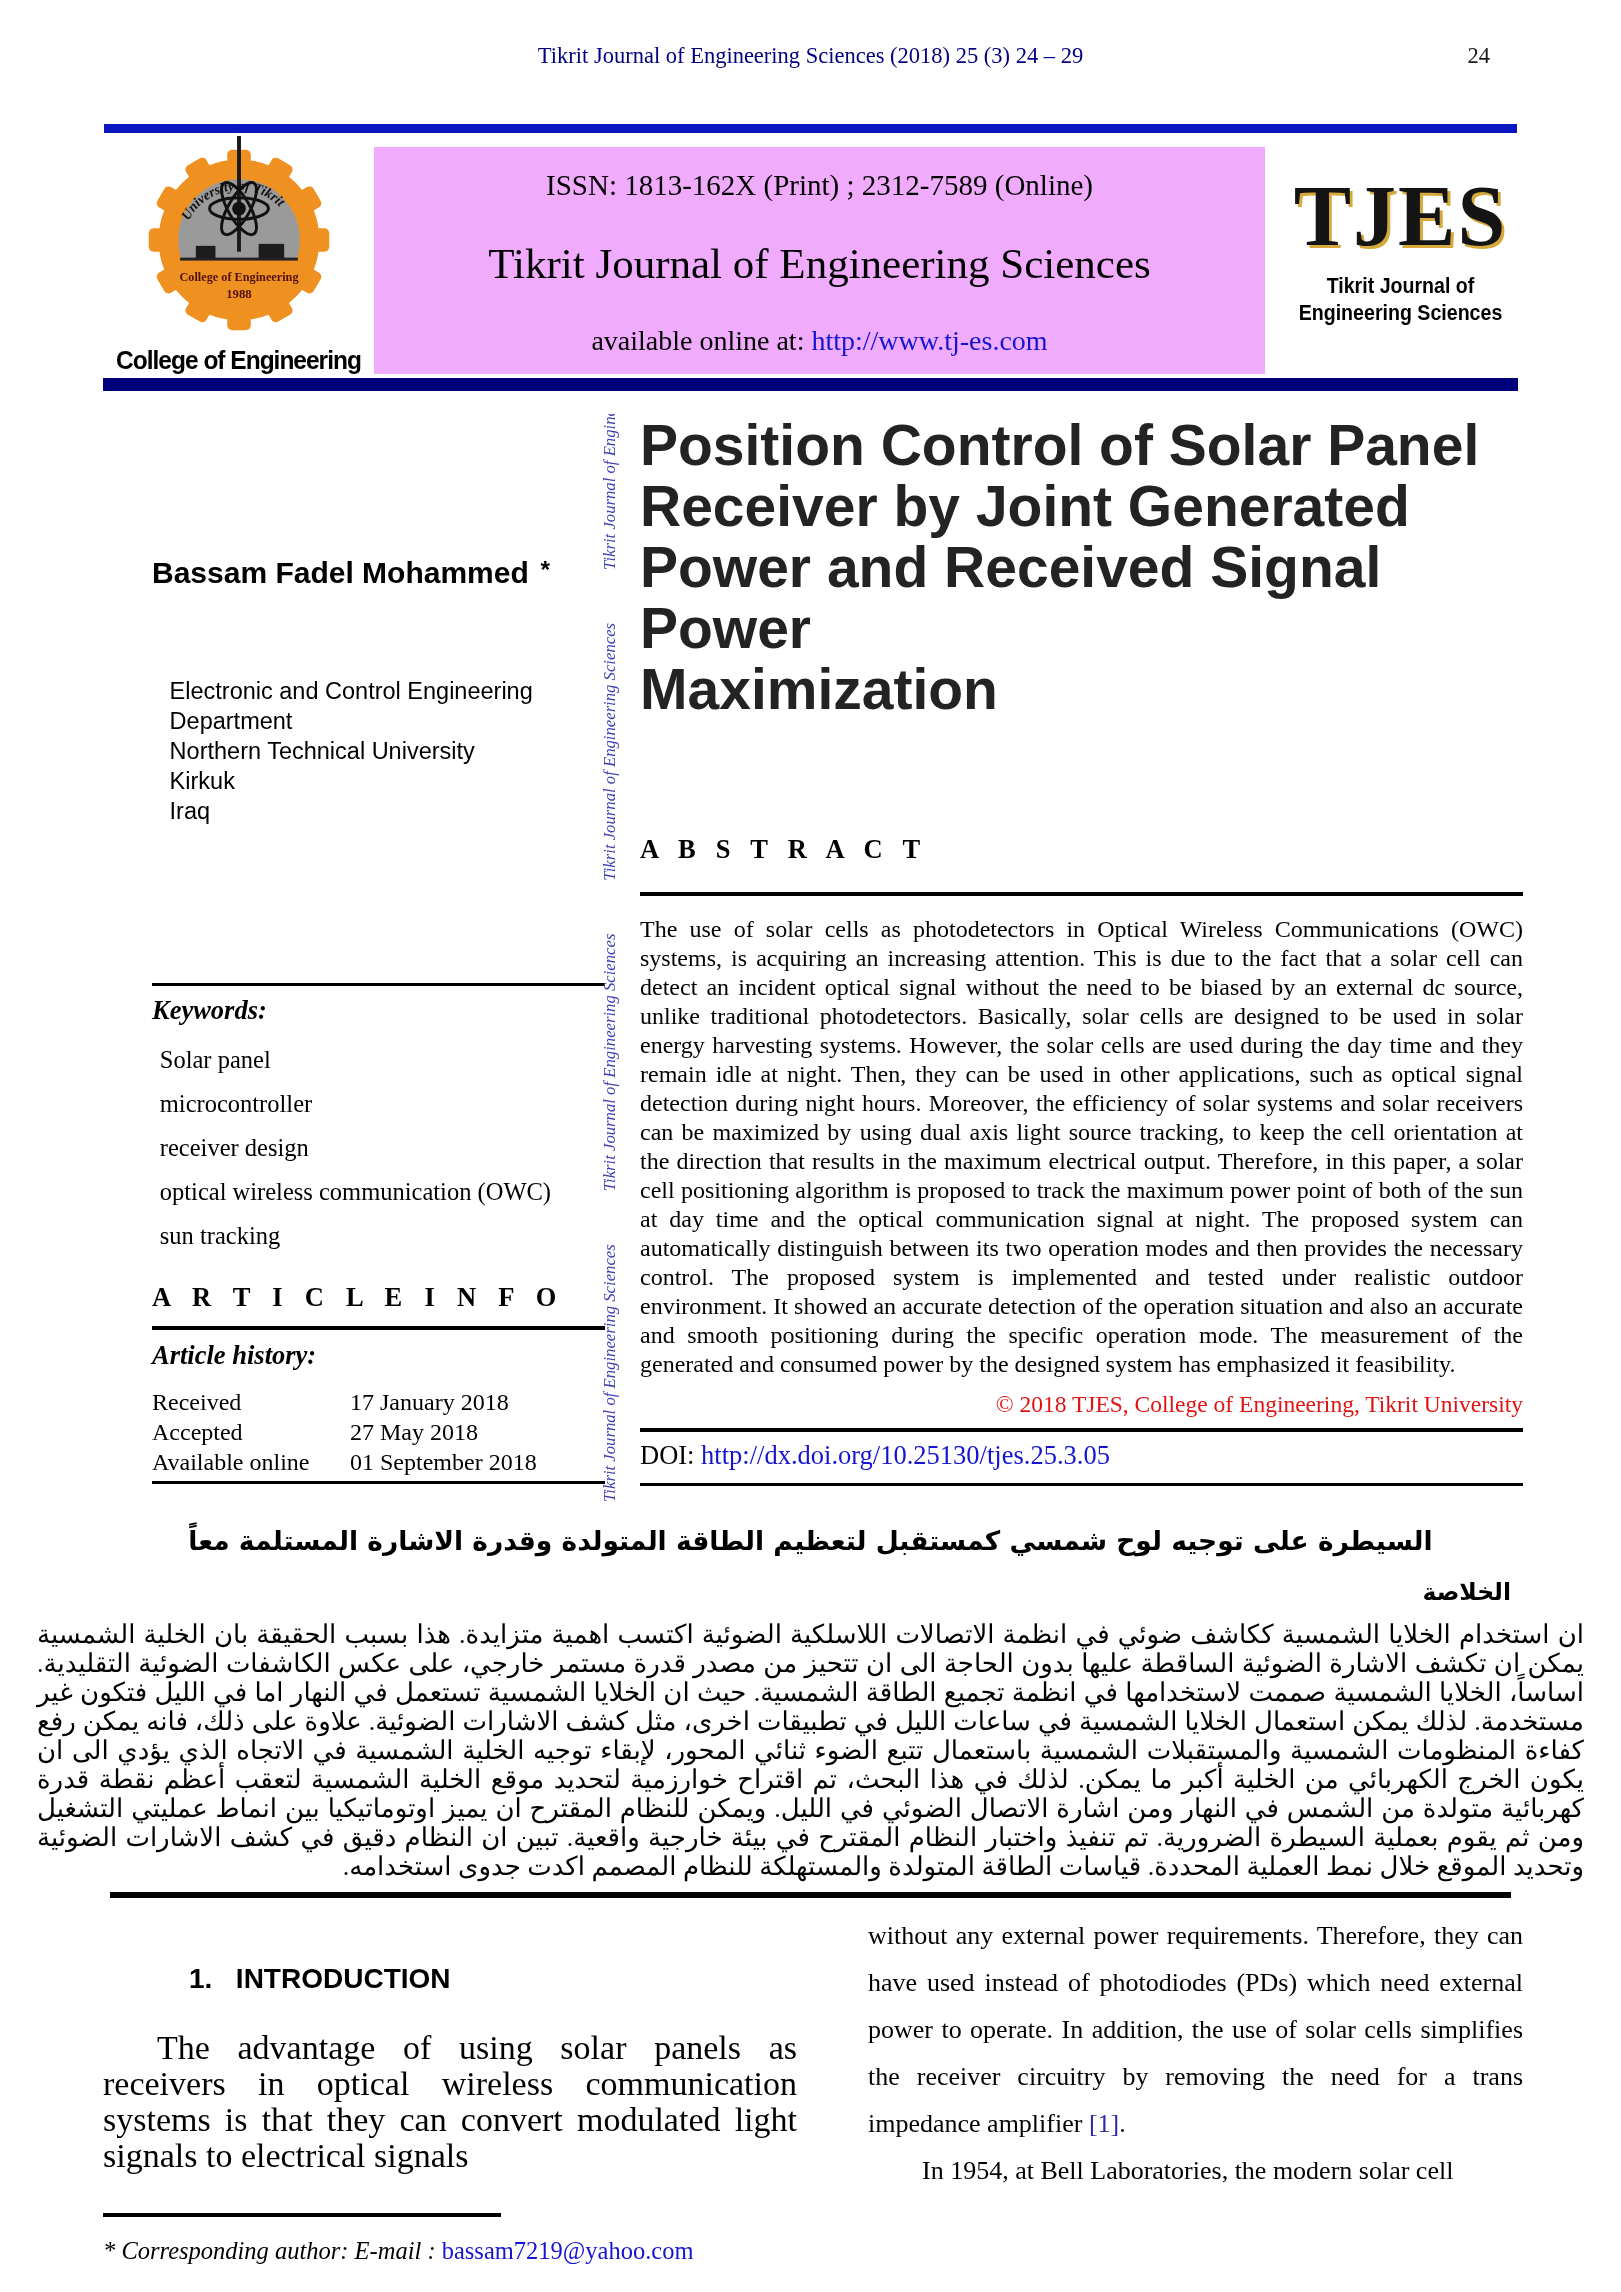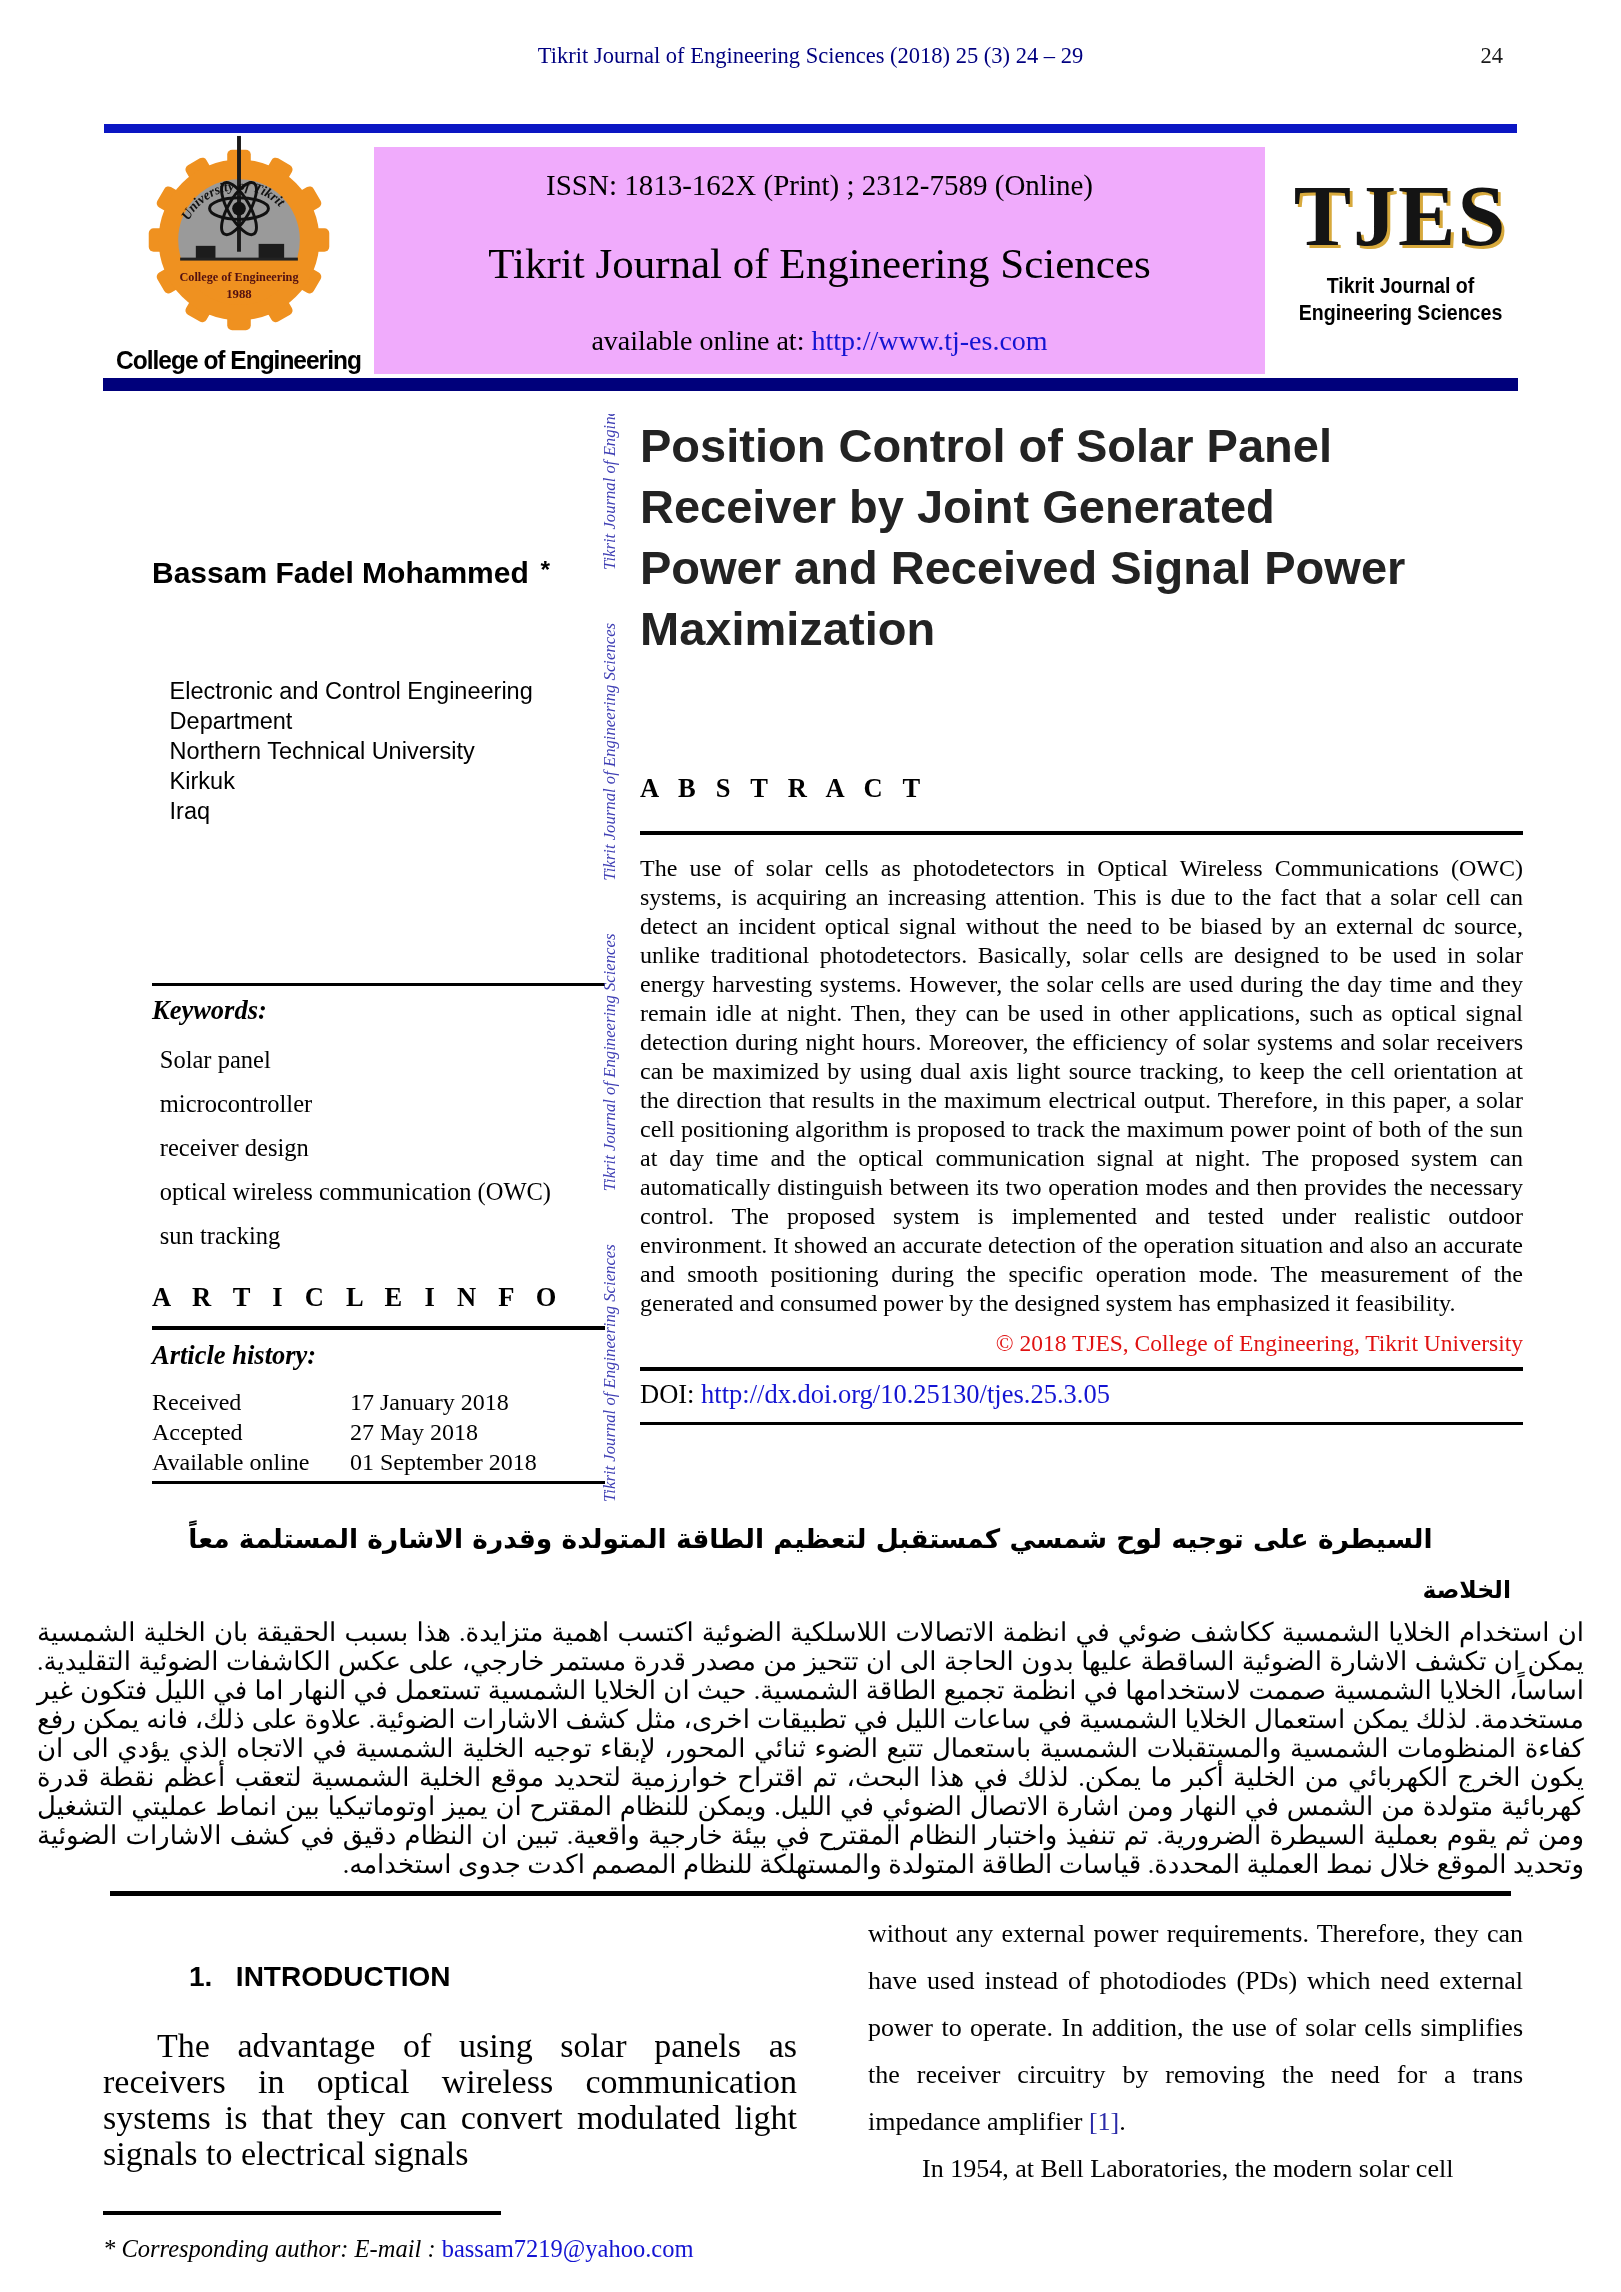--- a/index.html
+++ b/index.html
@@ -5,21 +5,21 @@
   * { margin:0; padding:0; box-sizing:border-box; }
   html,body { background:#ffffff; }
   .page {
     position:relative; width:1621px; height:2293px; margin:0 auto;
     background:#ffffff; overflow:hidden; color:#000;
     font-family:"Liberation Serif","DejaVu Serif",serif;
   }
   
   .running-head { position:relative; padding:43px 103px 0; text-align:center;
     color:#000080; font-size:22.5px; }
-  .page-num { position:absolute; right:118px; top:43px; color:#1a1a1a; }
+  .page-num { position:absolute; right:131px; top:43px; color:#1a1a1a; }
   
   .rule-blue { margin:55px 104px 0; height:8.8px; background:#0b16c3; }
   .rule-navy { margin:3.9px 103px 0; height:12.7px; background:#00007b; }
   .hr3 { height:2.9px; background:#000; }
   .hr4 { height:3.9px; background:#000; }
   
   .banner { margin:14.7px 103px 0; display:flex; height:227px; }
   .banner-left { width:271px; position:relative; }
   .gear-svg { position:absolute; left:35px; top:-13.7px; width:202px; height:208px; overflow:visible; }
   .banner-left-caption { position:absolute; bottom:0; left:0; width:100%; text-align:center;
@@ -48,21 +48,21 @@
   .kw-list { margin-top:11.8px; padding-left:7.8px; list-style:none; font-size:24.5px; line-height:44px; }
   .ai-heading { margin-top:23.5px; font-weight:bold; font-size:26.5px; letter-spacing:2.9px; word-spacing:9.8px; }
   .ai-rule { margin-top:13.7px; }
   .ah-label { margin-top:9.8px; font-weight:bold; font-style:italic; font-size:26.5px; }
   .history { margin-top:15.7px; font-size:24px; line-height:30px; }
   .h-row { display:flex; }
   .h-label { width:198px; }
   .left-bottom-rule { margin-top:3.9px; }
   
   .title-block { margin-top:5.9px; font-family:"Liberation Sans",sans-serif; font-weight:bold;
-    font-size:47px; line-height:61px; color:#232323; }
+    font-size:57px; line-height:61px; color:#232323; }
   .abs-heading { margin-top:114px; font-weight:bold; font-size:26.5px; letter-spacing:2.9px; word-spacing:7.8px; }
   .abs-rule { margin-top:27.4px; }
   .abs-text { margin-top:19.6px; font-size:24px; line-height:29px; text-align:justify; }
   .copyright { margin-top:11.8px; text-align:right; color:#e01212; font-size:23.5px; }
   .cr-rule { margin-top:9.8px; }
   .doi-line { margin-top:7.8px; font-size:26.5px; }
   .doi-rule { margin-top:11.8px; }
   
   .watermark { position:absolute; left:600px; top:1502px; width:1088px; height:27.4px;
     transform:rotate(-90deg); transform-origin:0 0; overflow:hidden; white-space:nowrap;

